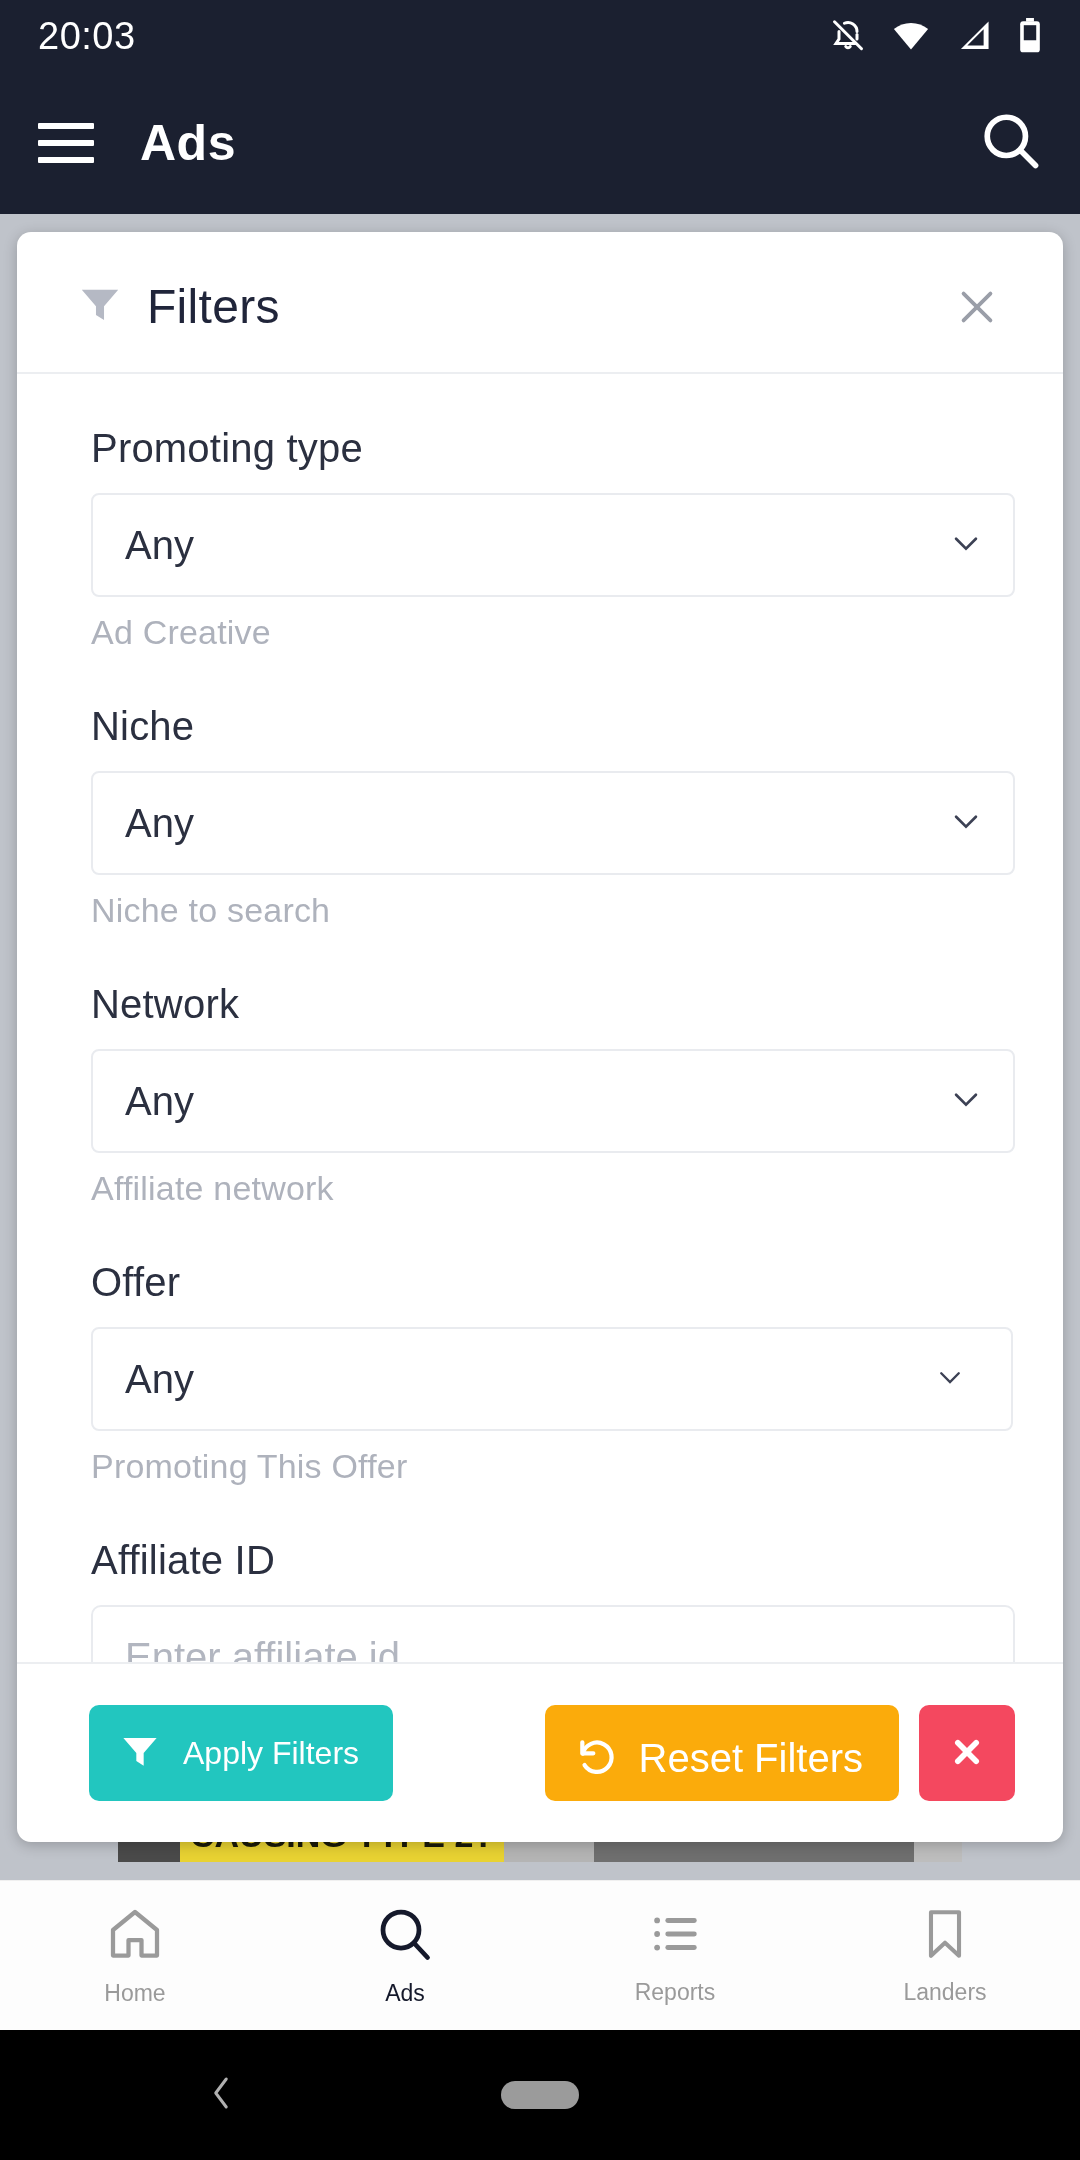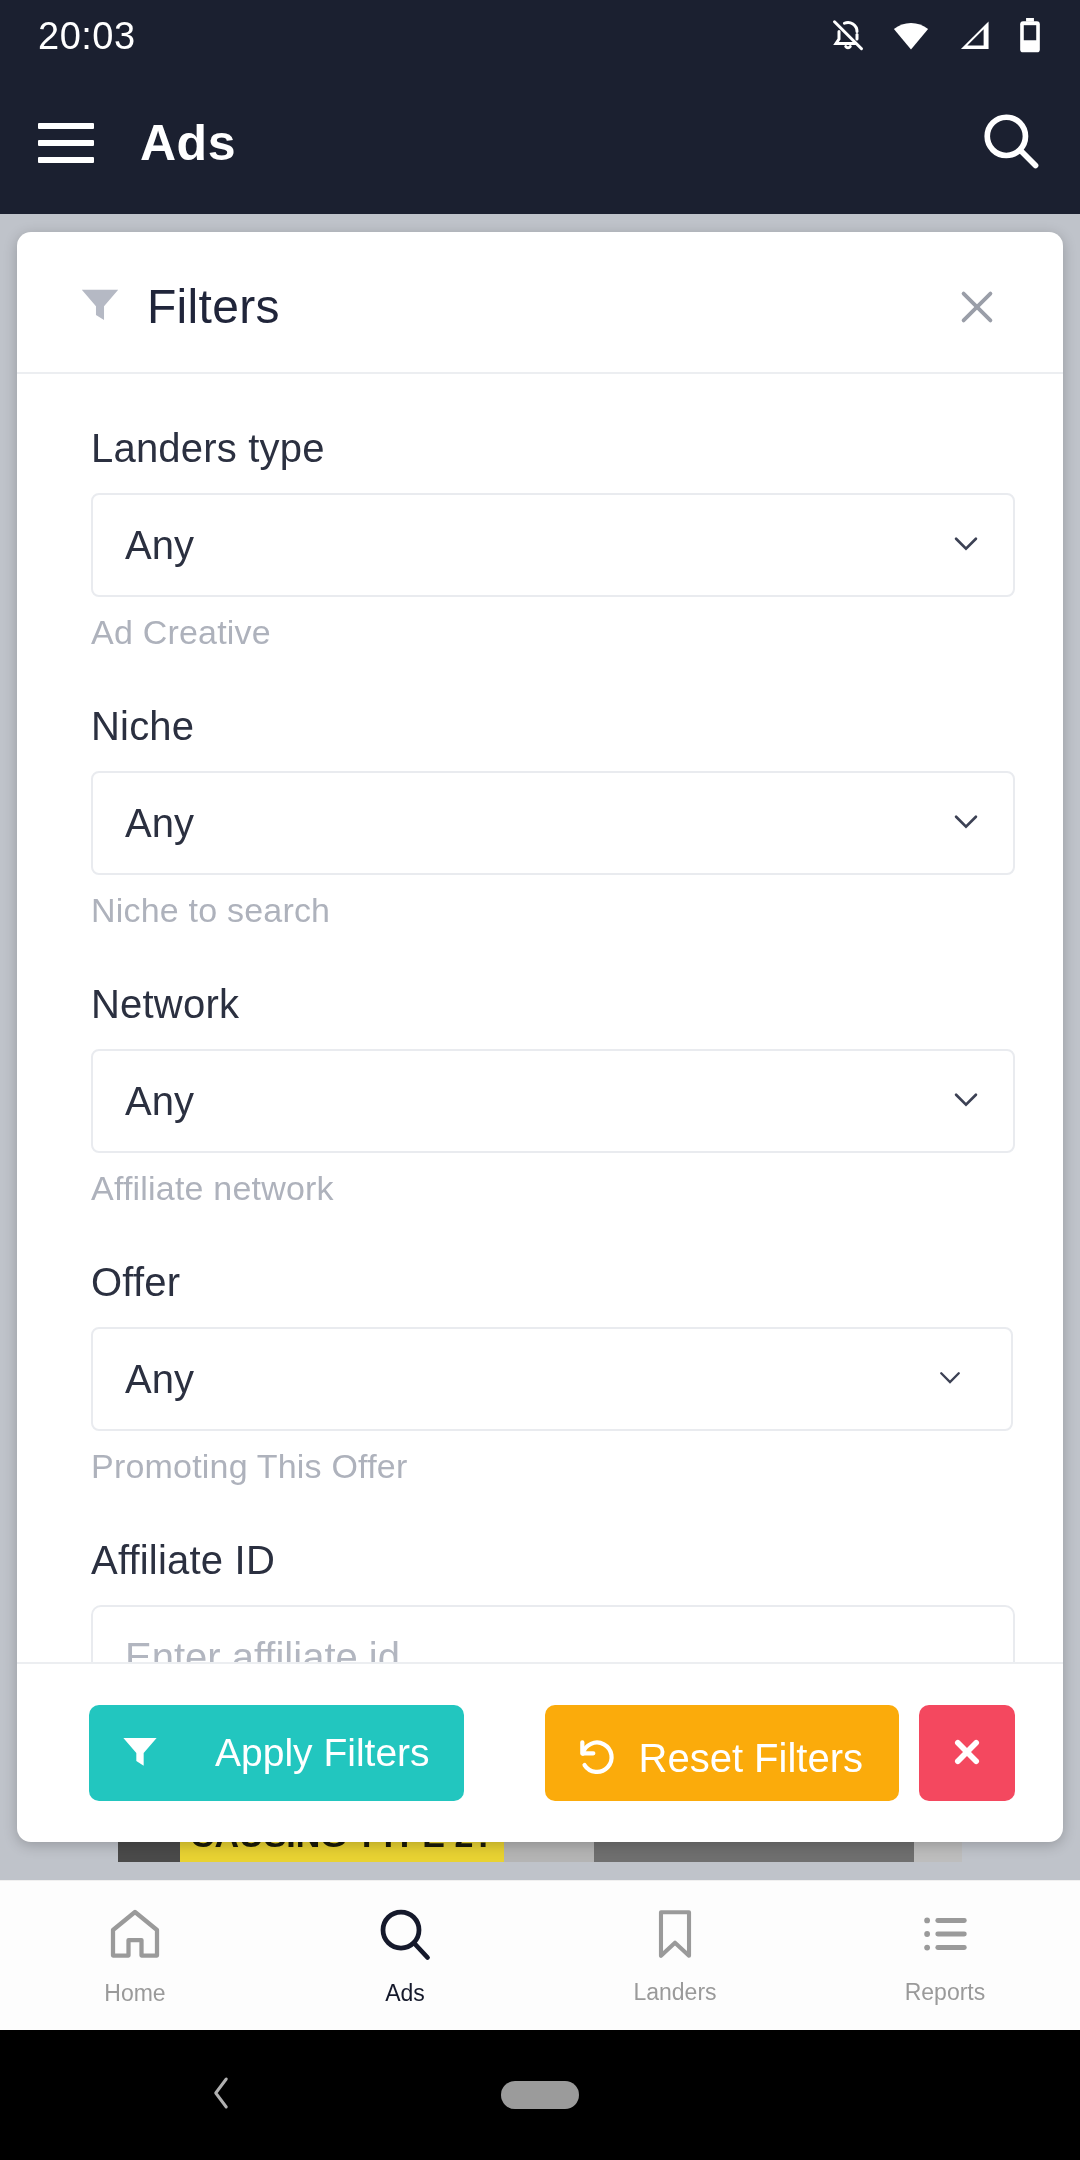--- a/index.html
+++ b/index.html
@@ -180,21 +180,21 @@
     display:flex; align-items:center; justify-content:center;
     border:none; border-radius:10px;
     color:#fff; cursor:pointer;
     font-family:"Liberation Sans", sans-serif;
   }
   .btn-apply {
     background:#22c6bf;
     height:96px; padding:0 34px 0 30px;
     gap:22px;
   }
-  .btn-apply .lbl { font-size:39px;margin-left:32px; }
+  .btn-apply .lbl { font-size:32px; }
   .btn-reset {
     background:#fbab0b;
     height:96px; padding:10px 36px 0 30px;
     gap:20px;
     margin-left:auto;
   }
   .btn-reset .lbl { font-size:40px; }
   .btn-close-x {
     background:#f4485f;
     height:96px; width:96px;
@@ -321,21 +321,21 @@
         <svg width="46" height="46" viewBox="0 0 24 24" fill="none" stroke="#9a9ea8" stroke-width="2" stroke-linecap="round">
           <line x1="5" y1="5" x2="19" y2="19"></line>
           <line x1="19" y1="5" x2="5" y2="19"></line>
         </svg>
       </span>
     </div>
 
     <div class="dialog-body">
 
       <div class="field">
-        <div class="field-label">Landers type</div>
+        <div class="field-label">Promoting type</div>
         <div class="select-box">
           <span class="select-value">Any</span>
           <span class="chev">
             <svg width="34" height="34" viewBox="0 0 24 24" fill="none" stroke="#3c4154" stroke-width="1.9" stroke-linecap="round">
               <polyline points="5,9 12,16 19,9"></polyline>
             </svg>
           </span>
         </div>
         <div class="field-hint">Ad Creative</div>
       </div>
@@ -436,41 +436,41 @@
         <svg width="60" height="60" viewBox="0 0 24 24" fill="none" stroke="#15192b" stroke-width="1.9" stroke-linecap="round">
           <circle cx="10.4" cy="10.4" r="7.2"></circle>
           <line x1="15.6" y1="15.6" x2="21" y2="21.4"></line>
         </svg>
       </span>
       <span class="nav-label">Ads</span>
     </div>
 
     <div class="nav-item">
       <span>
-        <svg width="58" height="58" viewBox="0 0 24 24" fill="none" stroke="#9a9a9a" stroke-width="1.7" stroke-linejoin="round">
-          <path d="M6.2 3 H17.8 V21 L12 15.6 L6.2 21 Z"></path>
-        </svg>
-      </span>
-      <span class="nav-label">Landers</span>
-    </div>
-
-    <div class="nav-item">
-      <span>
         <svg width="58" height="58" viewBox="0 0 24 24" fill="none" stroke="#9a9a9a" stroke-width="2" stroke-linecap="round">
           <circle cx="4.6" cy="6.4" r="1.2" fill="#9a9a9a" stroke="none"></circle>
           <circle cx="4.6" cy="12" r="1.2" fill="#9a9a9a" stroke="none"></circle>
           <circle cx="4.6" cy="17.6" r="1.2" fill="#9a9a9a" stroke="none"></circle>
           <line x1="9" y1="6.4" x2="20" y2="6.4"></line>
           <line x1="9" y1="12" x2="20" y2="12"></line>
           <line x1="9" y1="17.6" x2="20" y2="17.6"></line>
         </svg>
       </span>
       <span class="nav-label">Reports</span>
     </div>
 
+    <div class="nav-item">
+      <span>
+        <svg width="58" height="58" viewBox="0 0 24 24" fill="none" stroke="#9a9a9a" stroke-width="1.7" stroke-linejoin="round">
+          <path d="M6.2 3 H17.8 V21 L12 15.6 L6.2 21 Z"></path>
+        </svg>
+      </span>
+      <span class="nav-label">Landers</span>
+    </div>
+
   </div>
 
   <div class="sysnav">
     <span class="sys-back">
       <svg width="32" height="42" viewBox="0 0 16 24" fill="none" stroke="#b0b0b0" stroke-width="1.7" stroke-linecap="round" stroke-linejoin="round">
         <polyline points="11,4 5,12 11,20"></polyline>
       </svg>
     </span>
     <span class="sys-home"></span>
   </div>

